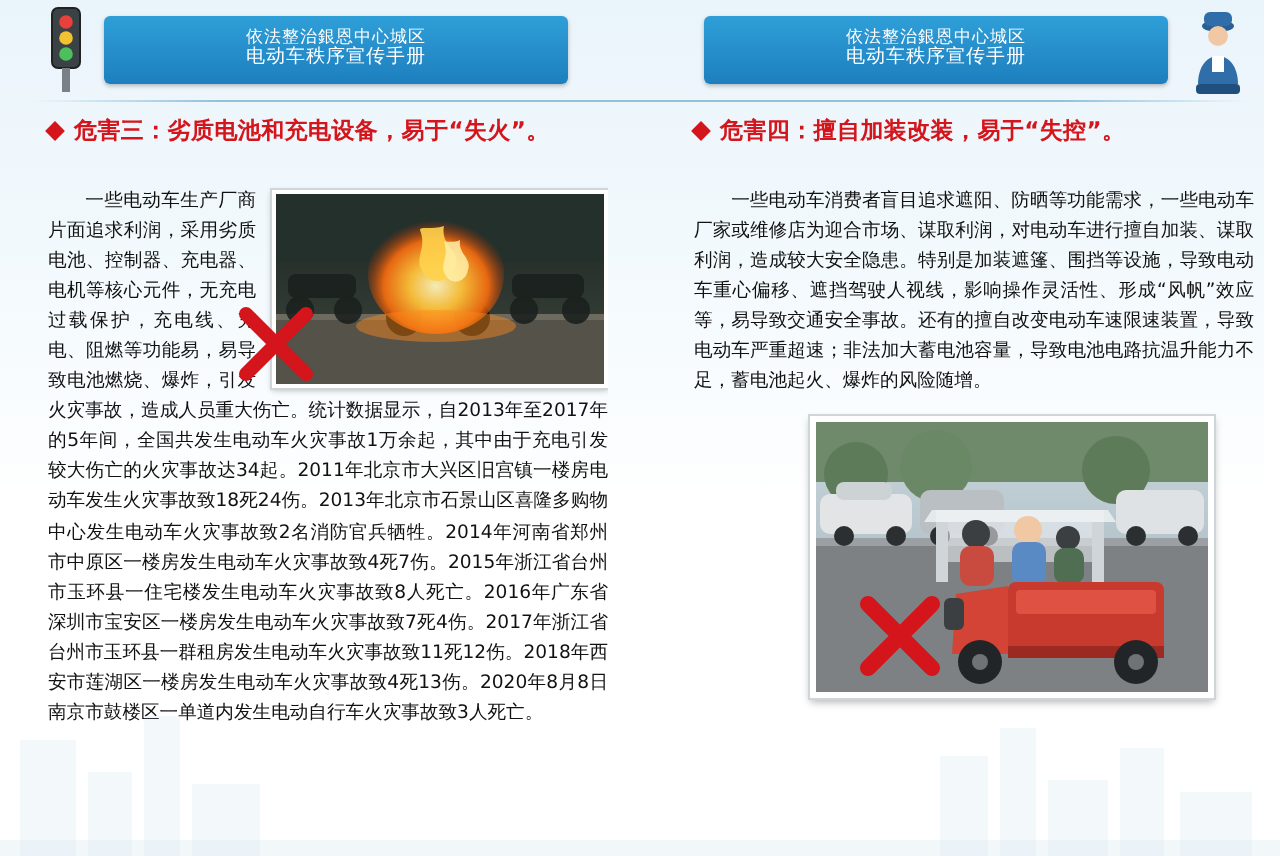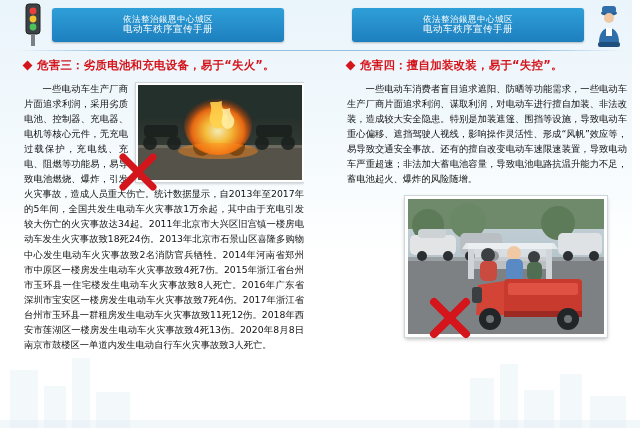--- a/index.html
+++ b/index.html
@@ -55,21 +55,21 @@
   }
 
   
   .col{position:absolute;top:58px;width:280px;}
   .col-left{left:24px;}
   .col-right{left:347px;}
 
   .sec-title{
     display:flex;align-items:center;
     font-size:11.5px;font-weight:bold;color:#d4151b;
-    margin:0 0 8px 0;letter-spacing:.2px;
+    margin:0 0 20px 0;letter-spacing:.2px;
   }
   .diamond{
     width:7px;height:7px;background:#d4151b;
     transform:rotate(45deg);margin-right:6px;flex:none;
   }
   .body-text{
     font-size:9.3px;color:#111;line-height:1.62;text-align:justify;
     text-indent:18.6px;
     margin:0;
   }
@@ -204,21 +204,21 @@
       <path d="M35 5 L5 35" stroke="#d4151b" stroke-width="7" stroke-linecap="round"></path>
     </svg>
   </div>
 
   <div class="col col-right">
     <div class="sec-title">
       <span class="diamond"></span>
       <span>危害四：擅自加装改装，易于“失控”。</span>
     </div>
 
-    <p class="body-text">一些电动车消费者盲目追求遮阳、防晒等功能需求，一些电动车生产厂商片面追求利润、谋取利润，对电动车进行擅自加装、非法改装，造成较大安全隐患。特别是加装遮篷、围挡等设施，导致电动车重心偏移、遮挡驾驶人视线，影响操作灵活性、形成“风帆”效应等，易导致交通安全事故。还有的擅自改变电动车速限速装置，导致电动车严重超速；非法加大蓄电池容量，导致电池电路抗温升能力不足，蓄电池起火、爆炸的风险随增。</p>
+    <p class="body-text">一些电动车消费者盲目追求遮阳、防晒等功能需求，一些电动车厂家或维修店为迎合市场、谋取利润，对电动车进行擅自加装、谋取利润，造成较大安全隐患。特别是加装遮篷、围挡等设施，导致电动车重心偏移、遮挡驾驶人视线，影响操作灵活性、形成“风帆”效应等，易导致交通安全事故。还有的擅自改变电动车速限速装置，导致电动车严重超速；非法加大蓄电池容量，导致电池电路抗温升能力不足，蓄电池起火、爆炸的风险随增。</p>
 
     <div class="fig-right">
       <svg width="196" height="135" viewBox="0 0 196 135">
         <defs>
           <linearGradient id="sky2" x1="0" y1="0" x2="0" y2="1">
             <stop offset="0%" stop-color="#c9d6dc"></stop>
             <stop offset="100%" stop-color="#9fb0b8"></stop>
           </linearGradient>
         </defs>
         <rect width="196" height="135" fill="url(#sky2)"></rect>

